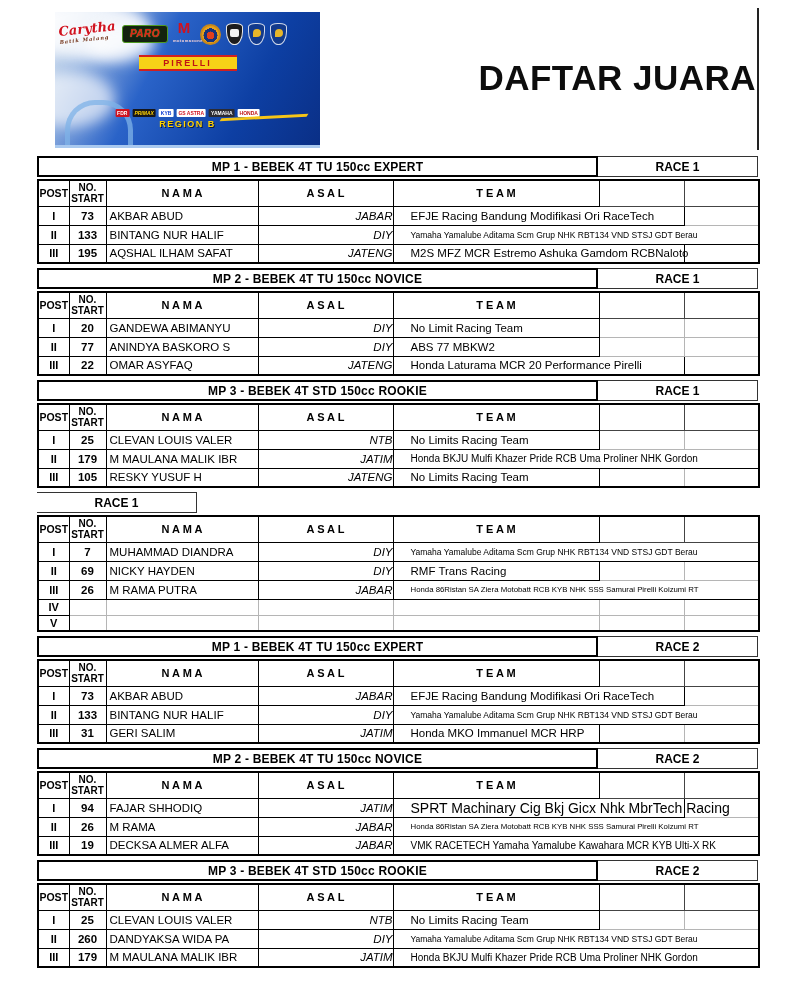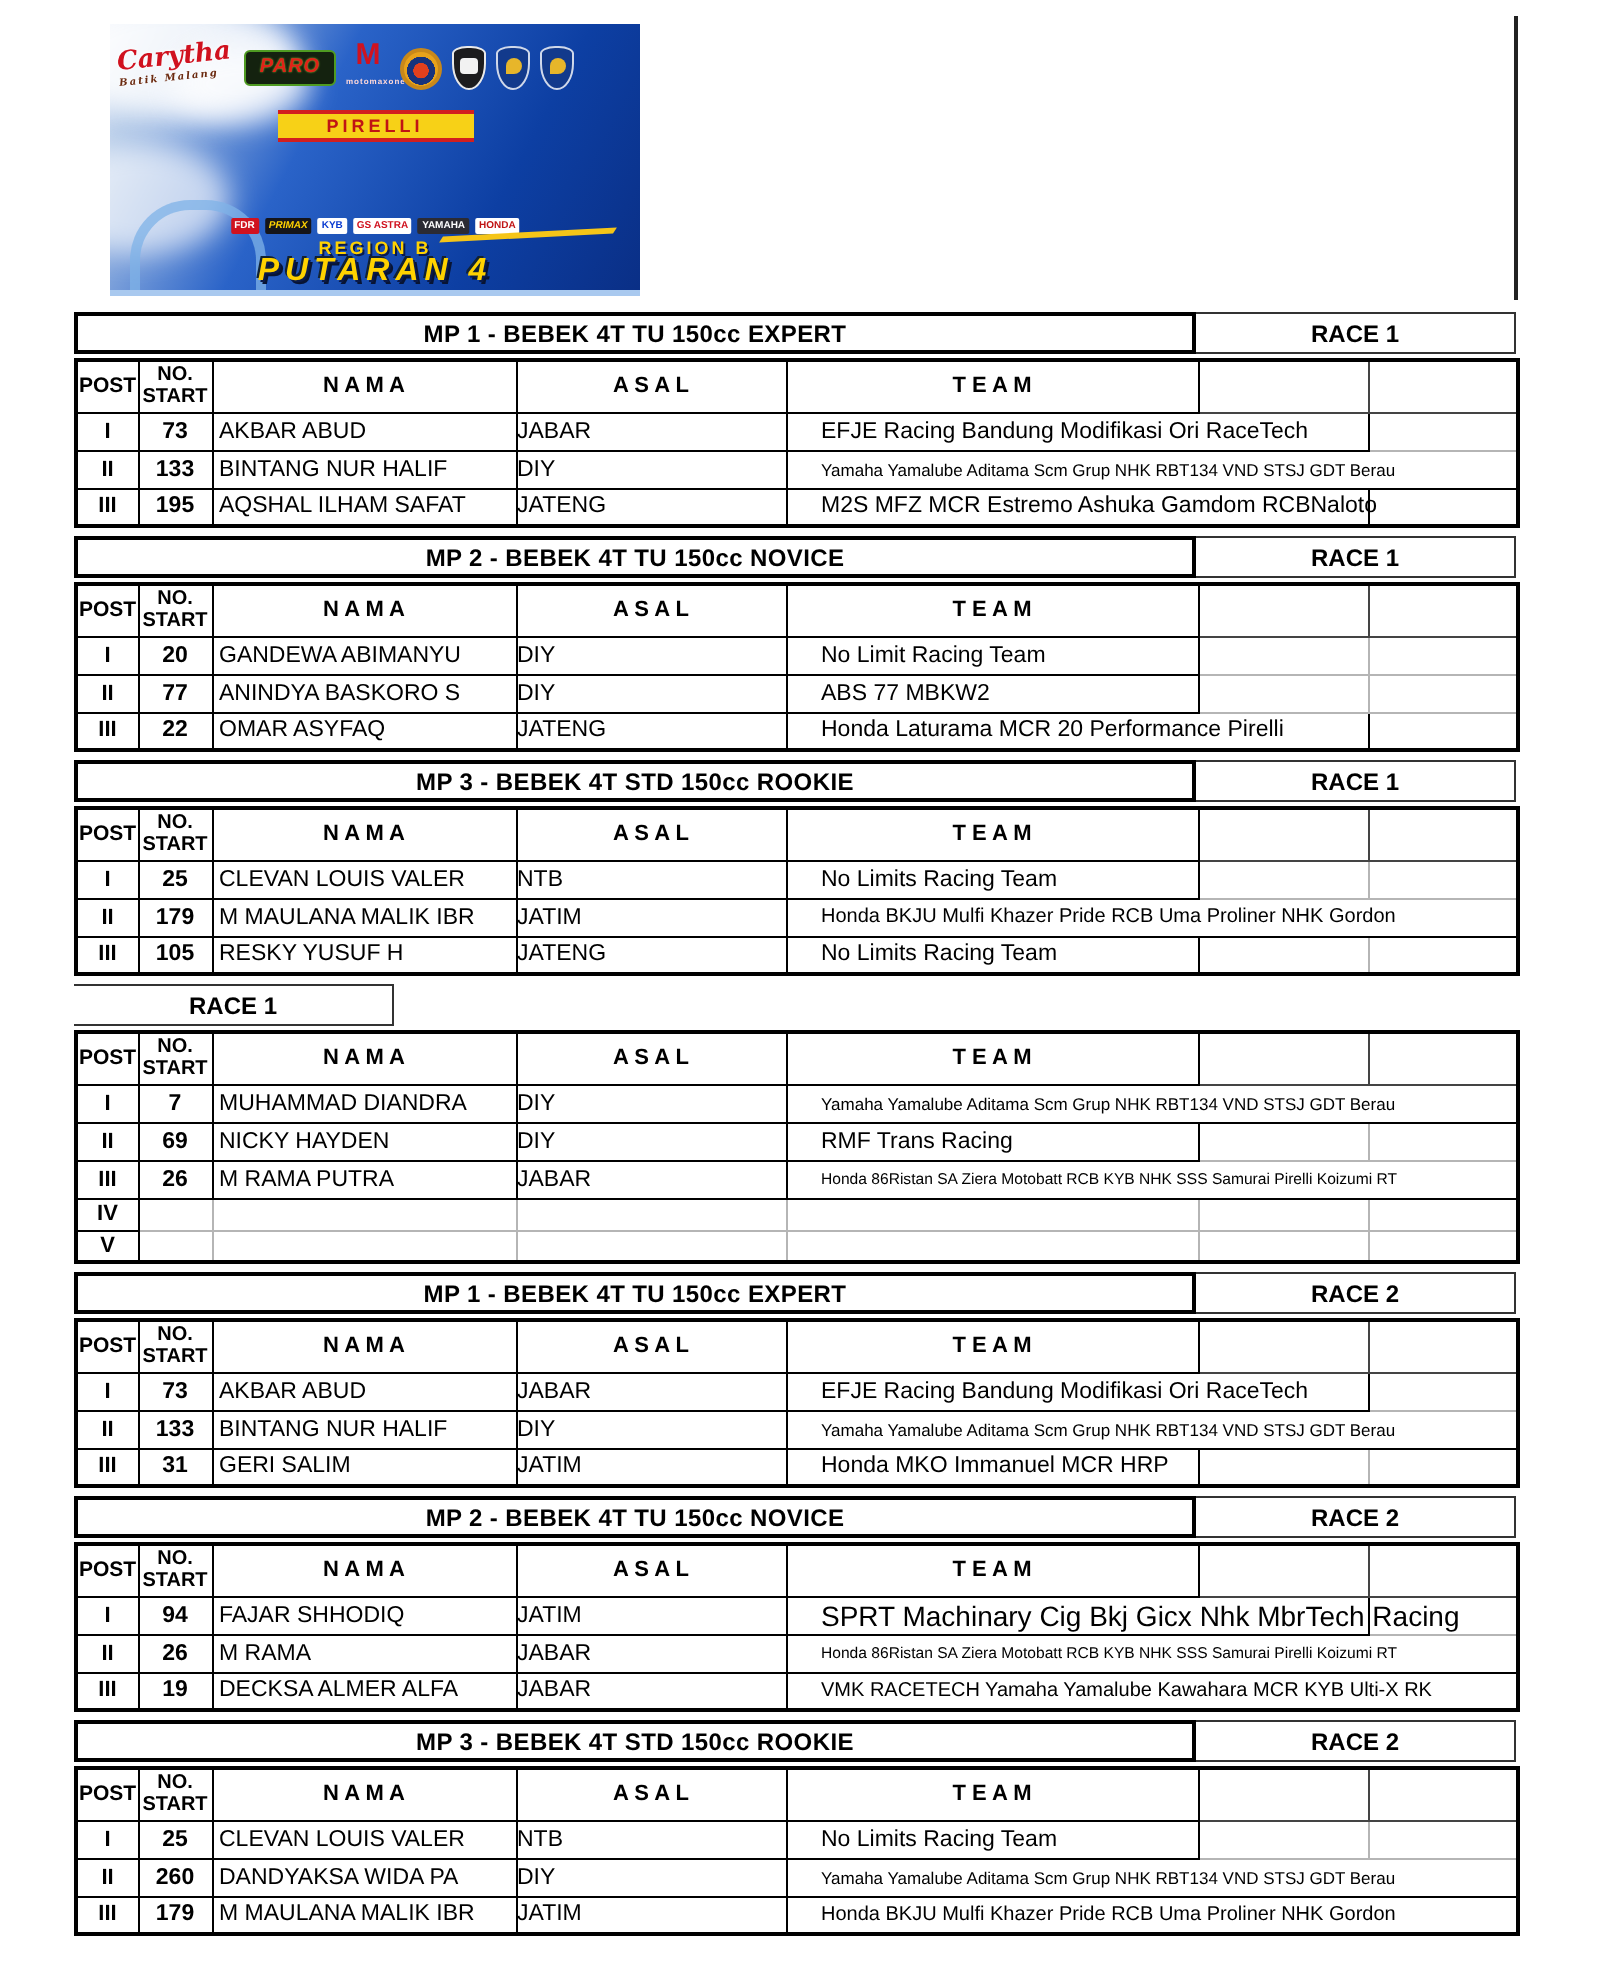--- a/index.html
+++ b/index.html
@@ -56,21 +56,21 @@
   table.results{border:2px solid #000;}
   .results th,.results td{border:1px solid #000;padding:0;overflow:hidden;box-sizing:border-box;}
   .results th{height:26px;font-weight:bold;font-size:11px;text-align:center;}
   .results th.c-pos{font-size:10.5px;letter-spacing:0;}
   .results th .nl{display:block;font-size:10px;line-height:11px;}
   .results th.ghosth{border-color:#444;}
   .results td{height:19px;font-size:11.5px;white-space:nowrap;}
   .results td.pos{font-weight:bold;font-size:11px;text-align:center;}
   .results td.no{font-weight:bold;text-align:center;}
   .results td.name{text-align:left;padding-left:3px;}
-  .results td.asal{text-align:left;}
+  .results td.asal{text-align:right;font-style:italic;}
   .results td.team{text-align:left;padding-left:17px;overflow:visible;}
   .results td.ghost{border-color:#b5b5b5;}
   .results tr.empty td{height:16px;}
 </style>
 </head>
 <body>
 
 <div class="page">
 
   <div class="banner">
@@ -102,24 +102,24 @@
         <span class="chip s0">FDR</span>
         <span class="chip s1">PRIMAX</span>
         <span class="chip s2">KYB</span>
         <span class="chip s3">GS ASTRA</span>
         <span class="chip s4">YAMAHA</span>
         <span class="chip s5">HONDA</span>
       </div>
     <div class="swoosh"></div>
 
     <div class="region-b">REGION B</div>
-    <div class="putaran">PUTARAN 4</div>
     <div class="venue">SIRKUIT BOYOLALI   |   4 - 5 OKTOBER 2025</div>
   </div>
 
+  <div class="page-title">DAFTAR JUARA</div>
   <div class="hdr-vline"></div>
 
   <div class="sections" id="sections">
   <section class="race-section">
     <div class="section-title-row">
       <div class="cat-box">
             <span class="cat-text">MP 1 - BEBEK 4T TU 150cc EXPERT</span>
           </div>
       <div class="race-box">
             <span class="race-text">RACE 1</span>

